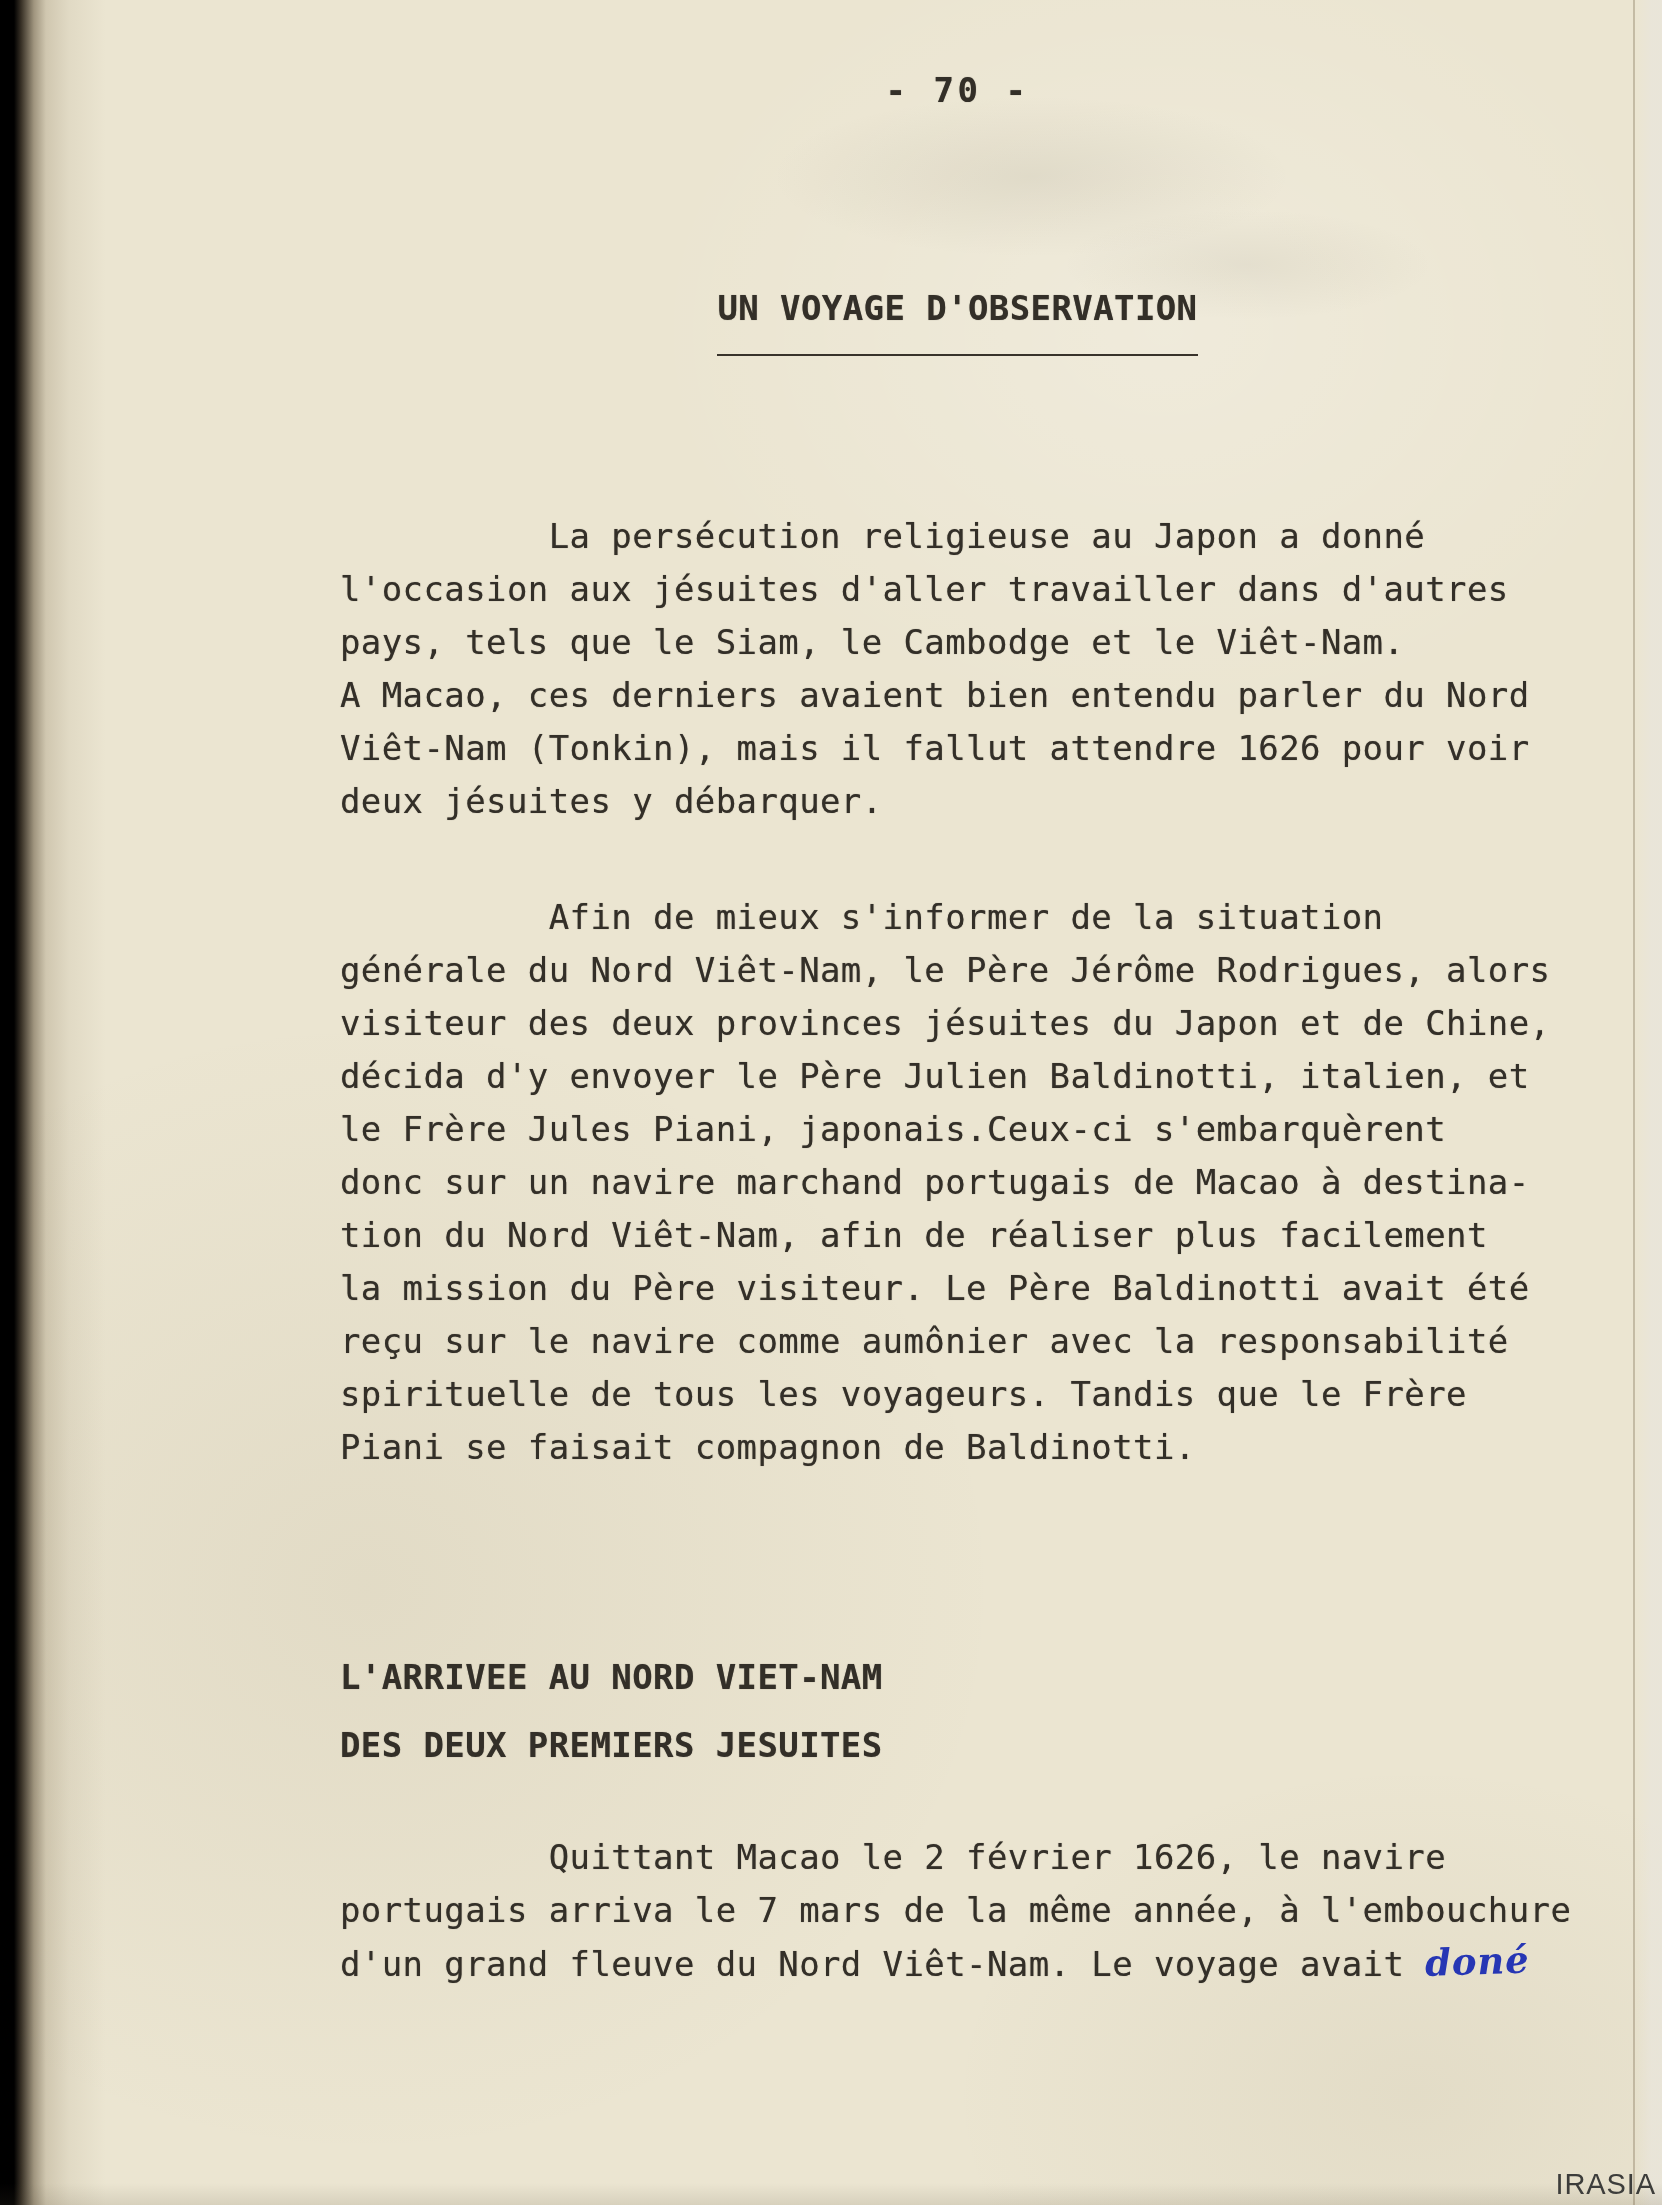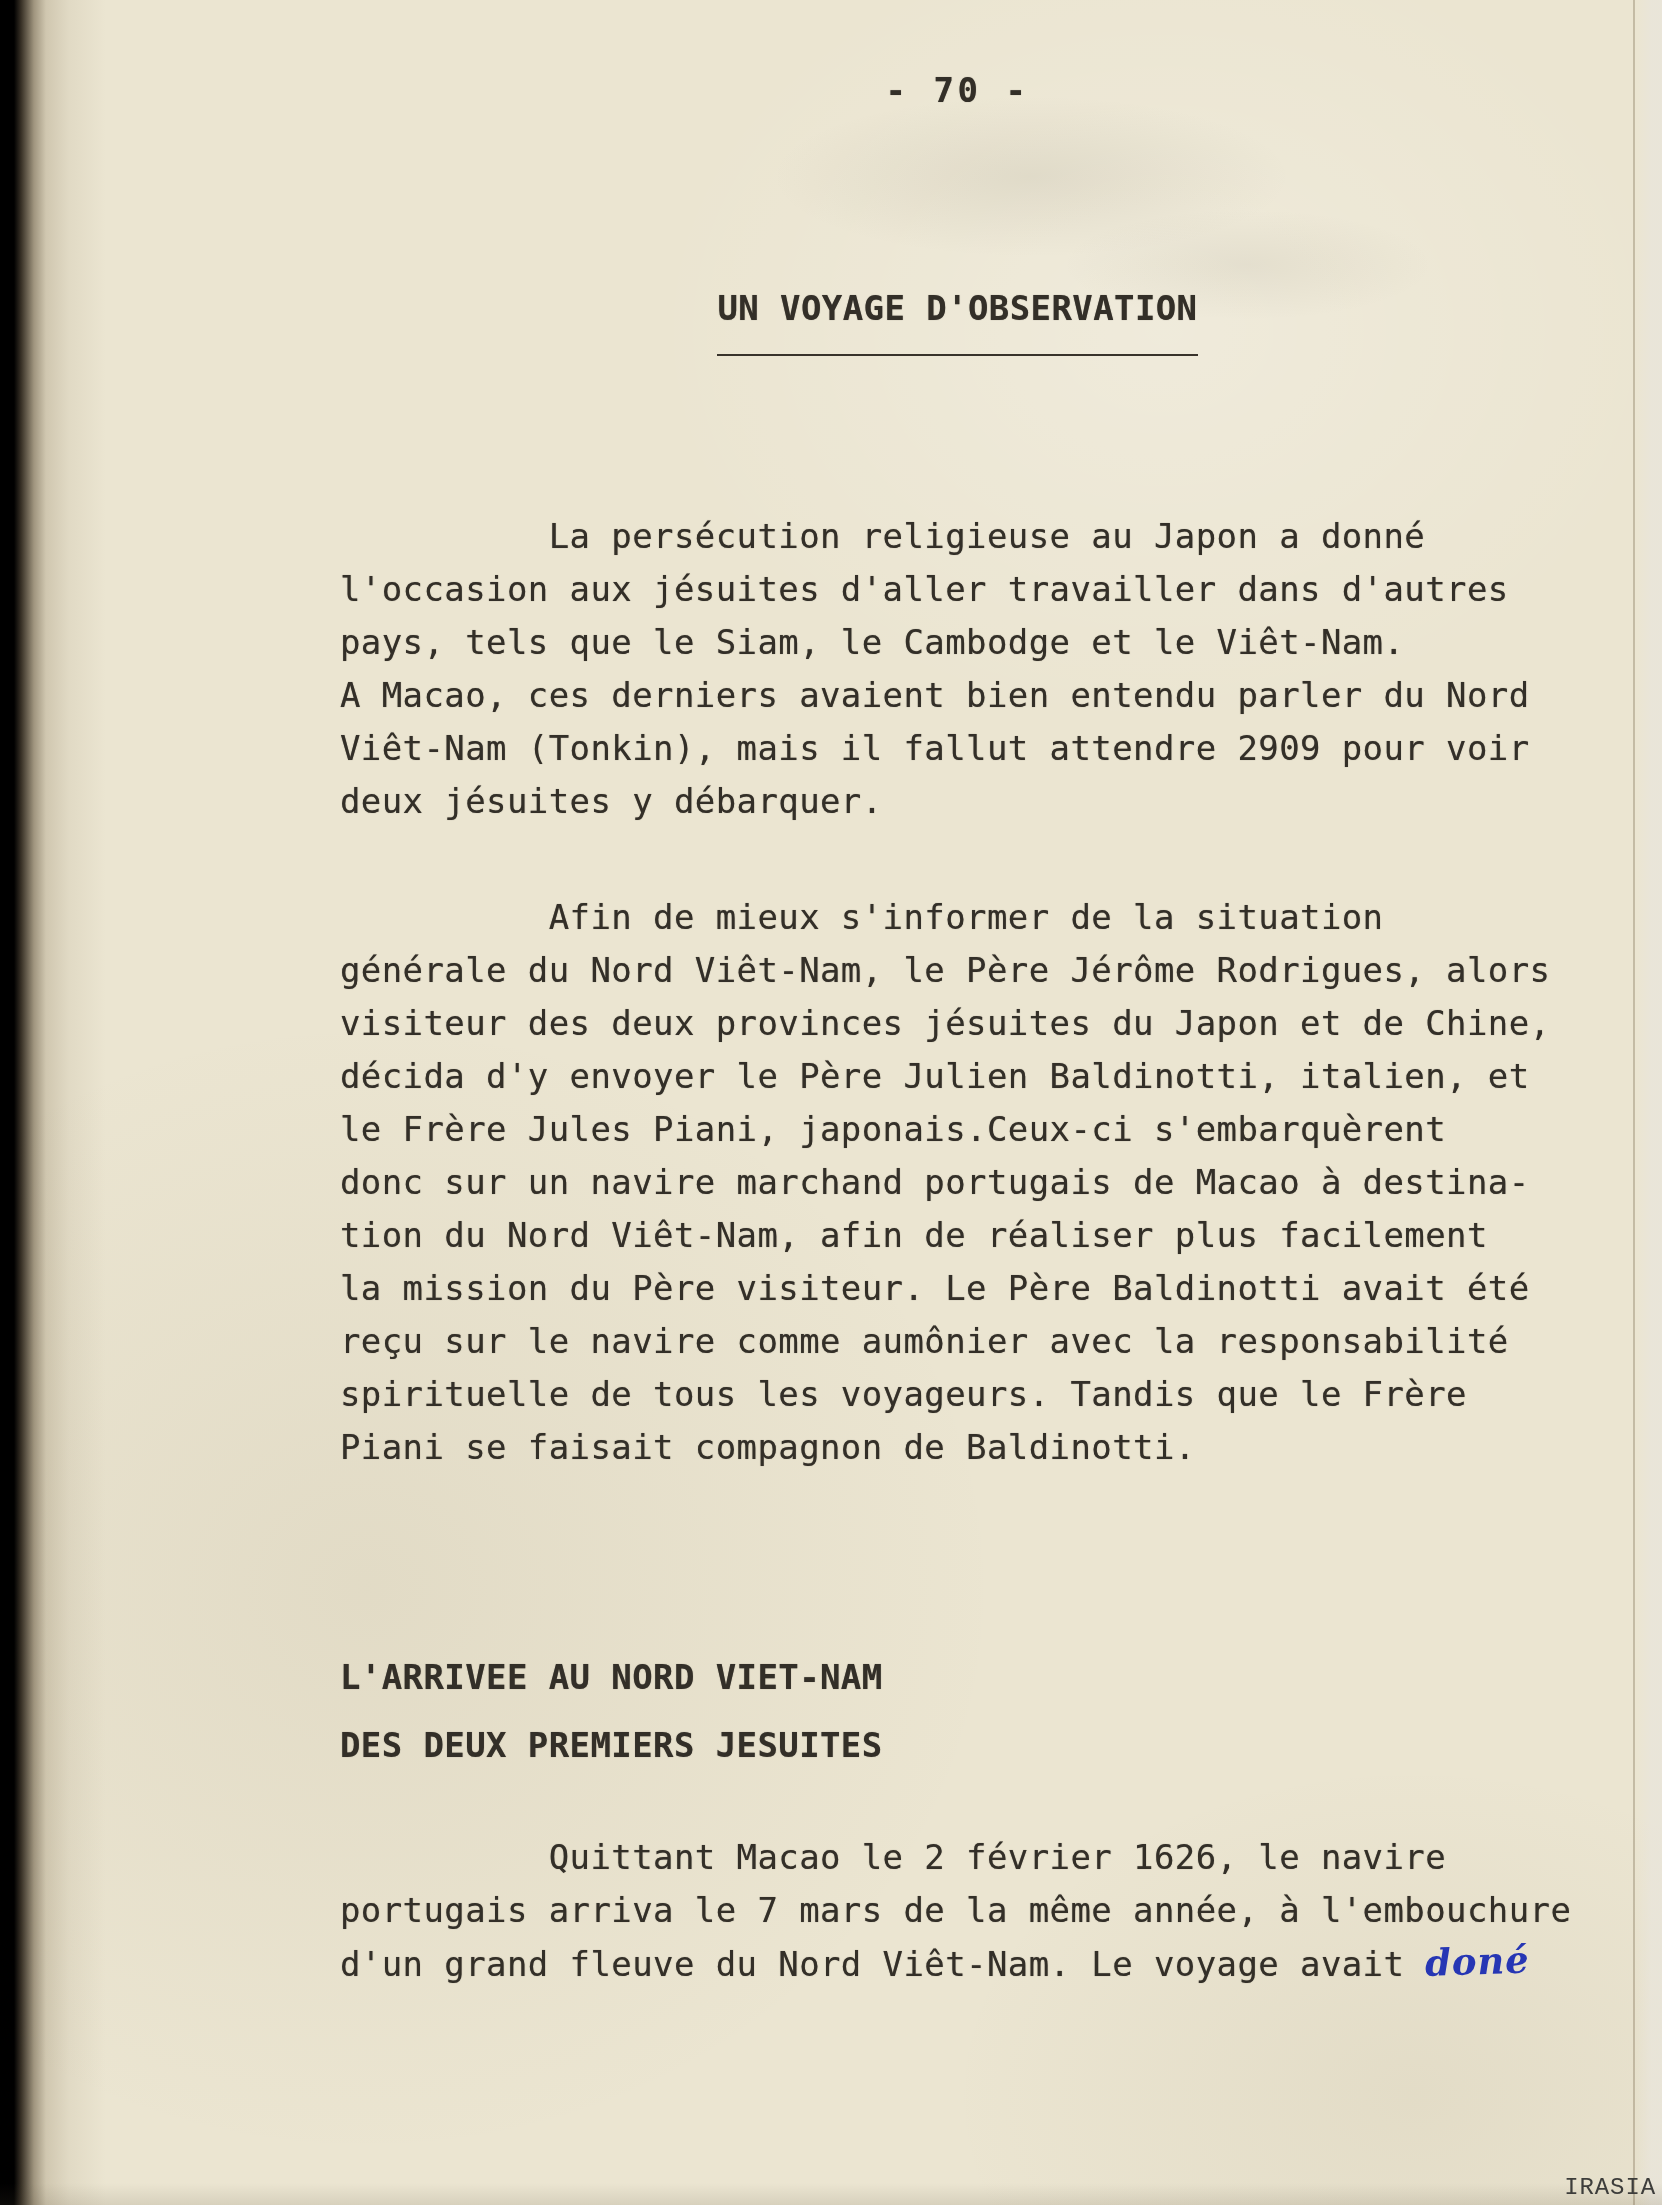--- a/index.html
+++ b/index.html
@@ -123,22 +123,22 @@
     text-shadow: none;
     letter-spacing: 0.9px;
     display: inline-block;
     transform: rotate(-2deg) translateY(-1.8px);
   }
 
   .watermark {
     position: absolute;
     right: 7px;
     bottom: 5.3px;
-    font-family: Liberation Mono, monospace;
-    font-size: 24px;
+    font-family: Liberation Sans, sans-serif;
+    font-size: 29px;
     letter-spacing: 0.9px;
     color: #3d3d3b;
   }
 </style>
 </head>
 <body>
 
 <div class="scan">
 
   <div class="right-crease"></div>
@@ -150,21 +150,21 @@
     <div class="typed page-number">- 70 -</div>
 
     <div class="title-row">
       <span class="typed doc-title">UN VOYAGE D'OBSERVATION</span>
     </div>
 
     <div class="typed para-1">          La persécution religieuse au Japon a donné
 l'occasion aux jésuites d'aller travailler dans d'autres
 pays, tels que le Siam, le Cambodge et le Viêt-Nam.
 A Macao, ces derniers avaient bien entendu parler du Nord
-Viêt-Nam (Tonkin), mais il fallut attendre 2909 pour voir
+Viêt-Nam (Tonkin), mais il fallut attendre 1626 pour voir
 deux jésuites y débarquer.</div>
 
     <div class="typed para-2">          Afin de mieux s'informer de la situation
 générale du Nord Viêt-Nam, le Père Jérôme Rodrigues, alors
 visiteur des deux provinces jésuites du Japon et de Chine,
 décida d'y envoyer le Père Julien Baldinotti, italien, et
 le Frère Jules Piani, japonais.Ceux-ci s'embarquèrent
 donc sur un navire marchand portugais de Macao à destina-
 tion du Nord Viêt-Nam, afin de réaliser plus facilement
 la mission du Père visiteur. Le Père Baldinotti avait été

